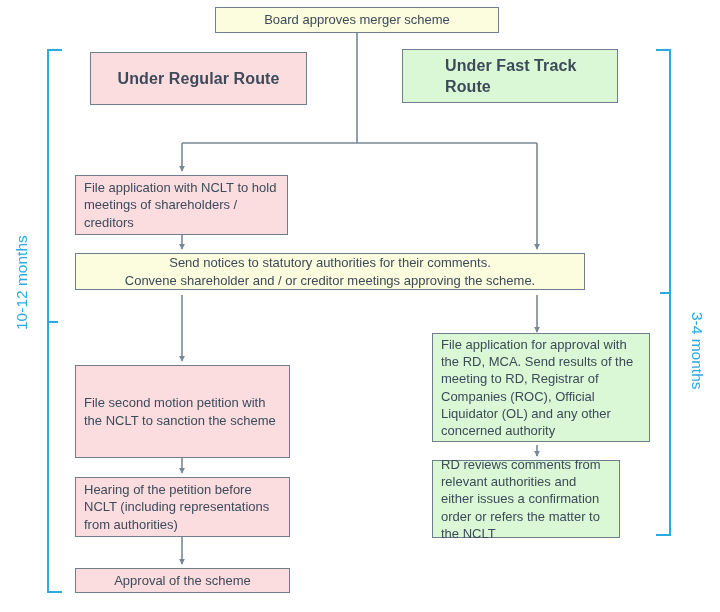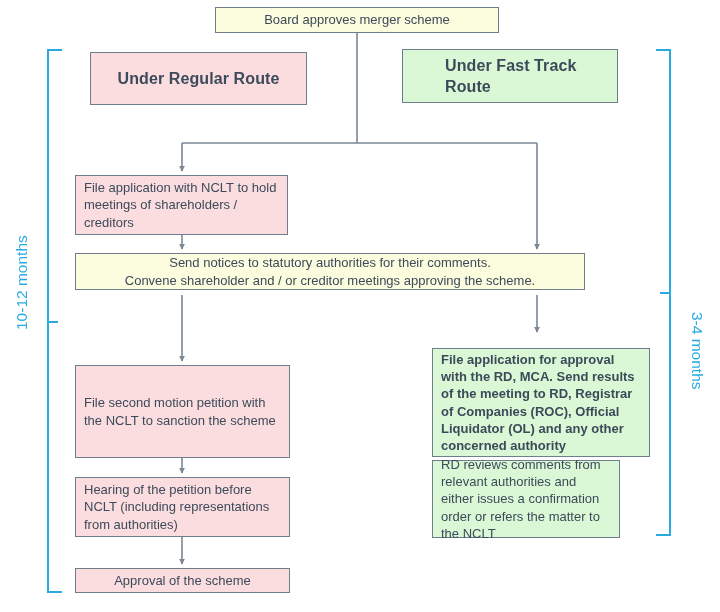--- a/index.html
+++ b/index.html
@@ -96,21 +96,21 @@
     <span>Send notices to statutory authorities for their comments.</span>
     <span>Convene shareholder and / or creditor meetings approving the scheme.</span>
   </div>
 
   <div class="box pink" style="left:75px;top:365px;width:215px;height:93px;">File second motion petition with the NCLT to sanction the scheme</div>
 
   <div class="box pink" style="left:75px;top:477px;width:215px;height:60px;">Hearing of the petition before NCLT (including representations from authorities)</div>
 
   <div class="box pink" style="left:75px;top:568px;width:215px;height:25px;">Approval of the scheme</div>
 
-  <div class="box green" style="left:432px;top:348px;width:218px;height:109px;font-weight:bold;">File application for approval with the RD, MCA. Send results of the meeting to RD, Registrar of Companies (ROC), Official Liquidator (OL) and any other concerned authority</div>
+  <div class="box green" style="left:432px;top:333px;width:218px;height:109px;">File application for approval with the RD, MCA. Send results of the meeting to RD, Registrar of Companies (ROC), Official Liquidator (OL) and any other concerned authority</div>
 
   <div class="box green" style="left:432px;top:460px;width:188px;height:78px;">RD reviews comments from relevant authorities and either issues a confirmation order or refers the matter to the NCLT</div>
 
   <div class="duration left" style="left:22px;top:330px;">
     <span>10-12 months</span>
   </div>
   <div class="duration right" style="left:697px;top:312px;">
     <span>3-4 months</span>
   </div>
 

